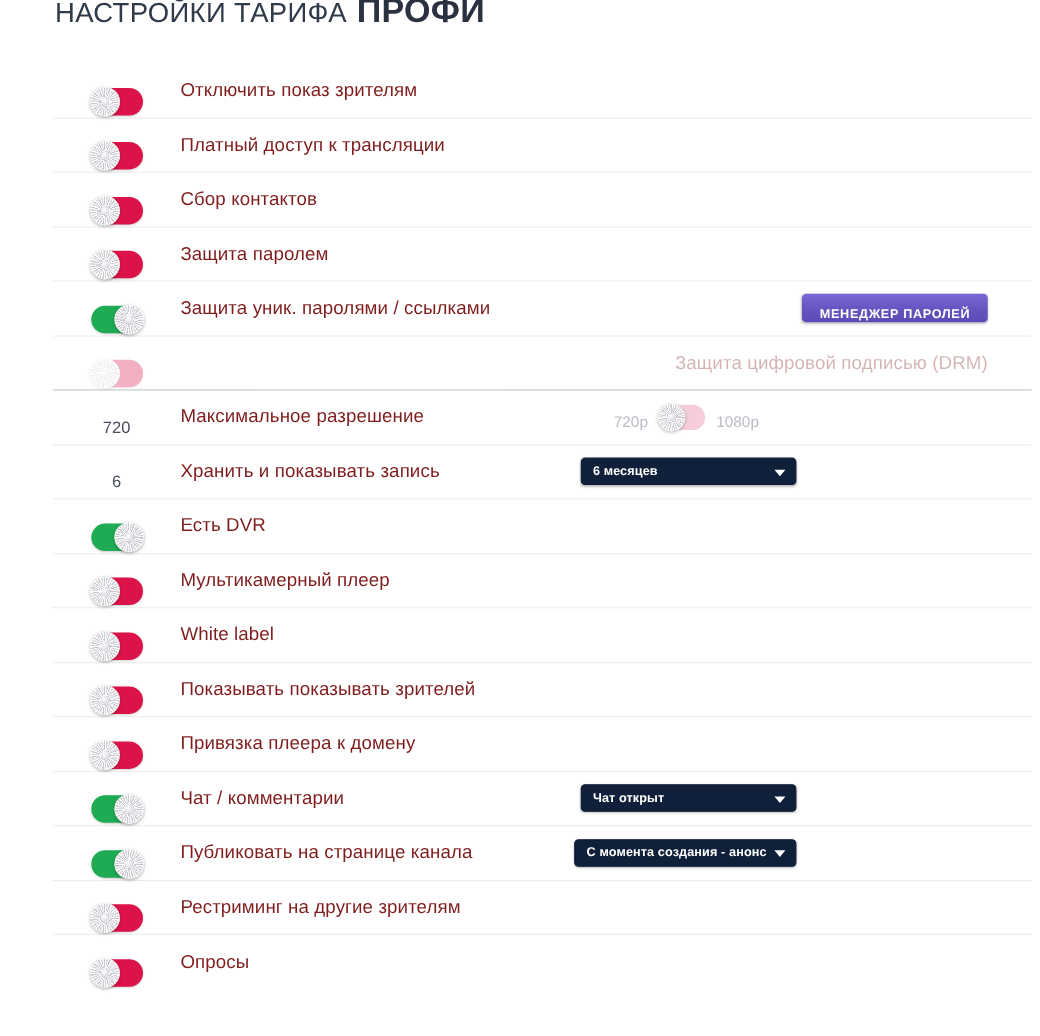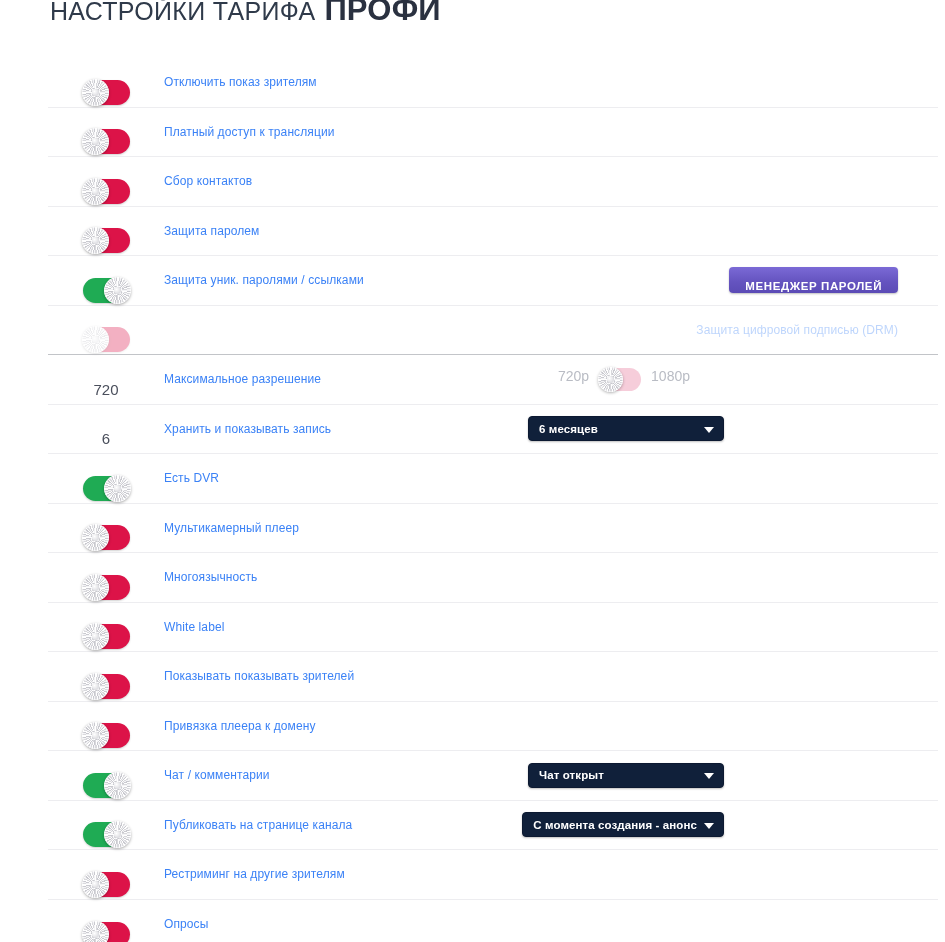--- a/index.html
+++ b/index.html
@@ -79,22 +79,22 @@
   .col-control {
     width: 116px;
     flex: 0 0 116px;
     display: flex;
     align-items: center;
     justify-content: center;
     margin-top: 20px;
   }
   .col-label {
     flex: 1 1 auto;
-    font-size: 12px;
-    color: #3b82f6;
+    font-size: 17px;
+    color: #7f1d1d;
     letter-spacing: 0.1px;
     padding-left: 0px;
   }
   .col-right {
     flex: 0 0 auto;
     display: flex;
     align-items: center;
     padding-right: 40px;
   }
 
@@ -141,21 +141,21 @@
     width: 7px; height: 7px;
     margin: -3.5px 0 0 -3.5px;
     border-radius: 50%;
     background: radial-gradient(circle at 35% 35%, #ffffff, #cfcfd5);
   }
   .toggle.on .knob { left: auto; right: -1px; }
 
   
   .res-group {
     display: flex;
-    align-items: flex-start;
+    align-items: flex-end;
     gap: 10px;
   }
   .res-label {
     font-size: 14px;
     color: #b9bcc4;
   }
   .res-toggle {
     width: 42px;
     height: 23px;
     border-radius: 12px;
@@ -328,29 +328,20 @@
         </div>
         <div class="col-label">Мультикамерный плеер</div>
         <div class="col-right"></div>
       </div>
       <div class="row">
         <div class="col-control">
           <div class="toggle off">
             <div class="knob"></div>
           </div>
         </div>
-        <div class="col-label">Многоязычность</div>
-        <div class="col-right"></div>
-      </div>
-      <div class="row">
-        <div class="col-control">
-          <div class="toggle off">
-            <div class="knob"></div>
-          </div>
-        </div>
         <div class="col-label">White label</div>
         <div class="col-right"></div>
       </div>
       <div class="row">
         <div class="col-control">
           <div class="toggle off">
             <div class="knob"></div>
           </div>
         </div>
         <div class="col-label">Показывать показывать зрителей</div>

